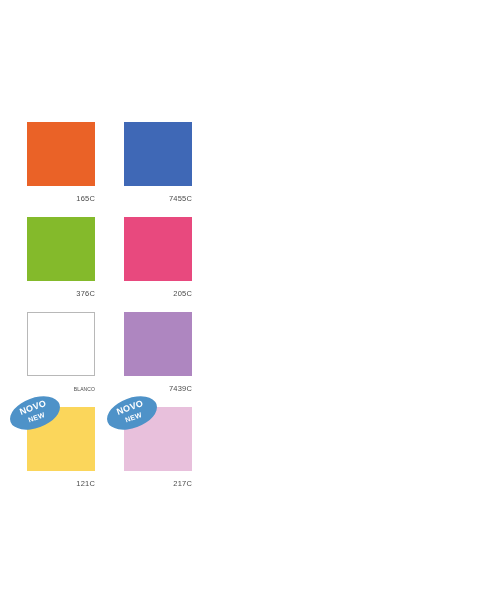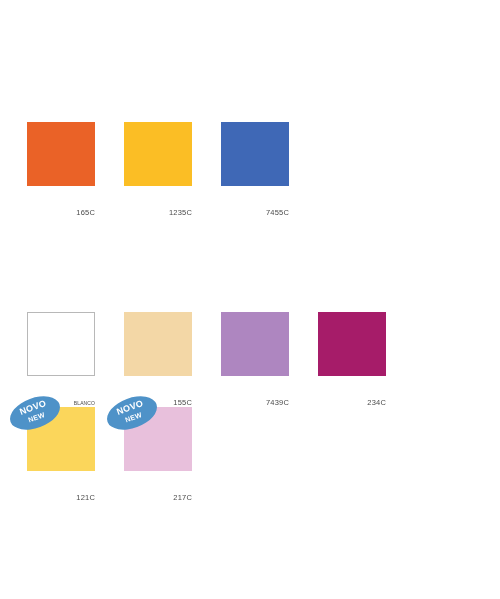--- a/index.html
+++ b/index.html
@@ -45,21 +45,21 @@
     border: 1px solid #b8b8b8;
   }
   .swatch-label {
     display: block;
     width: 68px;
     text-align: right;
     font-size: 7.5px;
     line-height: 10px;
     color: #4a4a4a;
     letter-spacing: 0.2px;
-    padding-top: 22px;
+    padding-top: 8px;
     white-space: nowrap;
   }
   .swatch-label.tiny {
     font-size: 5px;
     letter-spacing: 0.1px;
   }
   .new-badge {
     position: absolute;
     left: -18px;
     top: -9px;
@@ -93,46 +93,42 @@
 <body>
 
 <div id="palette-sheet">
   <div id="swatch-grid">
       <div class="swatch-row">
         <div class="swatch-cell">
           <div class="swatch-chip" style="background: rgb(234, 98, 39);"></div>
           <span class="swatch-label">165C</span>
         </div>
         <div class="swatch-cell">
-          <div class="swatch-chip" style="background: rgb(251, 190, 37);"></div>
-          <span class="swatch-label">1235C</span>
-        </div>
-        <div class="swatch-cell">
           <div class="swatch-chip" style="background: rgb(63, 104, 182);"></div>
           <span class="swatch-label">7455C</span>
         </div>
       </div>
       <div class="swatch-row">
+        <div class="swatch-cell">
+          <div class="swatch-chip" style="background: rgb(132, 186, 43);"></div>
+          <span class="swatch-label">376C</span>
+        </div>
+        <div class="swatch-cell">
+          <div class="swatch-chip" style="background: rgb(232, 73, 126);"></div>
+          <span class="swatch-label">205C</span>
+        </div>
       </div>
       <div class="swatch-row">
         <div class="swatch-cell">
           <div class="swatch-chip bordered" style="background: rgb(255, 255, 255);"></div>
           <span class="swatch-label tiny">BLANCO</span>
         </div>
         <div class="swatch-cell">
-          <div class="swatch-chip" style="background: rgb(243, 215, 166);"></div>
-          <span class="swatch-label">155C</span>
-        </div>
-        <div class="swatch-cell">
           <div class="swatch-chip" style="background: rgb(174, 134, 192);"></div>
           <span class="swatch-label">7439C</span>
-        </div>
-        <div class="swatch-cell">
-          <div class="swatch-chip" style="background: rgb(166, 28, 105);"></div>
-          <span class="swatch-label">234C</span>
         </div>
       </div>
       <div class="swatch-row">
         <div class="swatch-cell">
           <div class="new-badge" style="background: rgb(78, 146, 200); color: rgb(255, 255, 255);">
             <span class="badge-novo">NOVO</span>
             <span class="badge-new">NEW</span>
           </div>
           <div class="swatch-chip" style="background: rgb(251, 214, 91);"></div>
           <span class="swatch-label">121C</span>

